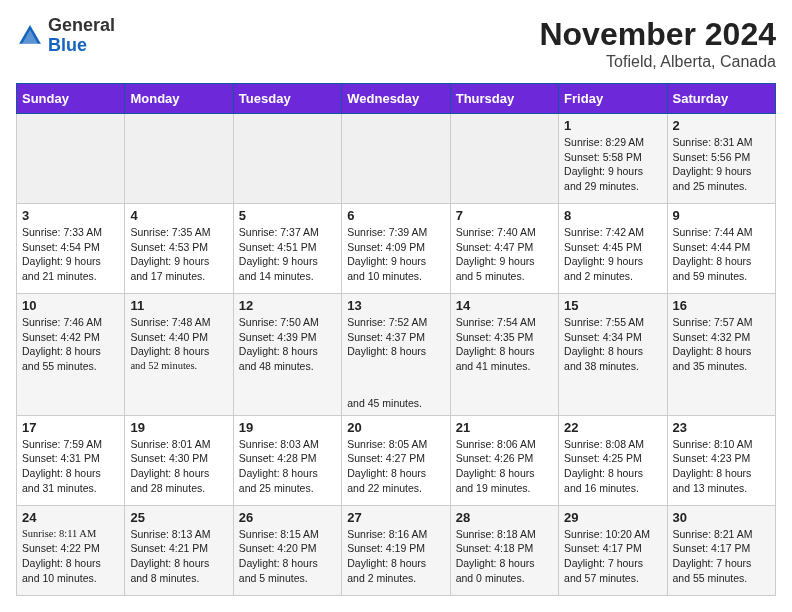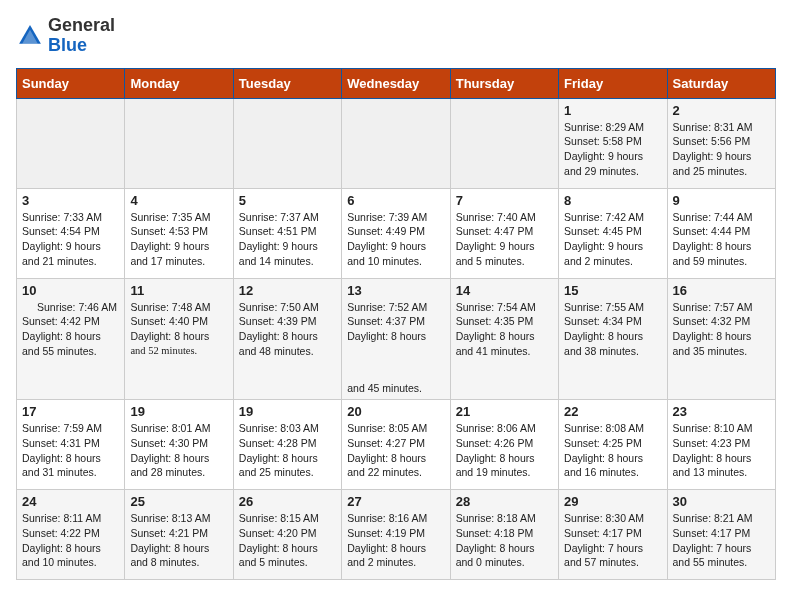--- a/index.html
+++ b/index.html
@@ -43,21 +43,21 @@
     .location {
       font-size: 16px;
       color: #444;
     }
     table {
       width: 100%;
       border-collapse: collapse;
       table-layout: fixed;
     }
     thead tr th {
-      background-color: #c2410c;
+      background-color: #6d28d9;
       color: #fff;
       font-size: 13px;
       font-weight: bold;
       padding: 7px 5px;
       text-align: left;
       border: 1px solid #1255a0;
     }
     tbody tr td {
       vertical-align: top;
       border: 1px solid #ccc;
@@ -91,20 +91,22 @@
     <svg class="logo-icon" viewBox="0 0 36 36">
       <polygon points="18,4 32,28 4,28" fill="#1565c0"></polygon>
       <polygon points="18,10 28,28 8,28" fill="#fff" opacity="0.3"></polygon>
     </svg>
     <div class="logo-text">
       <span class="logo-general">General</span><br>
       <span class="logo-blue">Blue</span>
     </div>
   </div>
   <div class="title-area">
+    <div class="month-title">November 2024</div>
+    <div class="location">Tofield, Alberta, Canada</div>
   </div>
 </div>
 
 <table>
   <thead>
     <tr>
     <th>Sunday</th>
         <th>Monday</th>
         <th>Tuesday</th>
         <th>Wednesday</th>
@@ -153,21 +155,21 @@
         <td>
           <span class="day-num">5</span>
           <span style="display: block; line-height: 1.4;">Sunrise: 7:37 AM</span>
           <span style="display: block; line-height: 1.4;">Sunset: 4:51 PM</span>
           <span style="display: block; line-height: 1.4;">Daylight: 9 hours</span>
           <span style="display: block; line-height: 1.4;">and 14 minutes.</span>
         </td>
         <td>
           <span class="day-num">6</span>
           <span style="display: block; line-height: 1.4;">Sunrise: 7:39 AM</span>
-          <span style="display: block; line-height: 1.4;">Sunset: 4:49 PM</span>
+          <span style="display: block; line-height: 1.4;">Sunset: 4:09 PM</span>
           <span style="display: block; line-height: 1.4;">Daylight: 9 hours</span>
           <span style="display: block; line-height: 1.4;">and 10 minutes.</span>
         </td>
         <td>
           <span class="day-num">7</span>
           <span style="display: block; line-height: 1.4;">Sunrise: 7:40 AM</span>
           <span style="display: block; line-height: 1.4;">Sunset: 4:47 PM</span>
           <span style="display: block; line-height: 1.4;">Daylight: 9 hours</span>
           <span style="display: block; line-height: 1.4;">and 5 minutes.</span>
         </td>
@@ -182,21 +184,21 @@
           <span class="day-num">9</span>
           <span style="display: block; line-height: 1.4;">Sunrise: 7:44 AM</span>
           <span style="display: block; line-height: 1.4;">Sunset: 4:44 PM</span>
           <span style="display: block; line-height: 1.4;">Daylight: 8 hours</span>
           <span style="display: block; line-height: 1.4;">and 59 minutes.</span>
         </td>
       </tr>
       <tr>
         <td>
           <span class="day-num">10</span>
-          <span style="display: block; line-height: 1.4; margin-left: 15px;">Sunrise: 7:46 AM</span>
+          <span style="display: block; line-height: 1.4;">Sunrise: 7:46 AM</span>
           <span style="display: block; line-height: 1.4;">Sunset: 4:42 PM</span>
           <span style="display: block; line-height: 1.4;">Daylight: 8 hours</span>
           <span style="display: block; line-height: 1.4;">and 55 minutes.</span>
         </td>
         <td>
           <span class="day-num">11</span>
           <span style="display: block; line-height: 1.4;">Sunrise: 7:48 AM</span>
           <span style="display: block; line-height: 1.4;">Sunset: 4:40 PM</span>
           <span style="display: block; line-height: 1.4;">Daylight: 8 hours</span>
           <span style="display: block; line-height: 1.4; font-family: Liberation Serif, serif;">and 52 minutes.</span>
@@ -284,21 +286,21 @@
           <span class="day-num">23</span>
           <span style="display: block; line-height: 1.4;">Sunrise: 8:10 AM</span>
           <span style="display: block; line-height: 1.4;">Sunset: 4:23 PM</span>
           <span style="display: block; line-height: 1.4;">Daylight: 8 hours</span>
           <span style="display: block; line-height: 1.4;">and 13 minutes.</span>
         </td>
       </tr>
       <tr>
         <td>
           <span class="day-num">24</span>
-          <span style="display: block; line-height: 1.4;">Sunrise: 8:11 AM</span>
+          <span style="display: block; line-height: 1.4; font-family: Liberation Serif, serif;">Sunrise: 8:11 AM</span>
           <span style="display: block; line-height: 1.4;">Sunset: 4:22 PM</span>
           <span style="display: block; line-height: 1.4;">Daylight: 8 hours</span>
           <span style="display: block; line-height: 1.4;">and 10 minutes.</span>
         </td>
         <td>
           <span class="day-num">25</span>
           <span style="display: block; line-height: 1.4;">Sunrise: 8:13 AM</span>
           <span style="display: block; line-height: 1.4;">Sunset: 4:21 PM</span>
           <span style="display: block; line-height: 1.4;">Daylight: 8 hours</span>
           <span style="display: block; line-height: 1.4;">and 8 minutes.</span>
@@ -319,21 +321,21 @@
         </td>
         <td>
           <span class="day-num">28</span>
           <span style="display: block; line-height: 1.4;">Sunrise: 8:18 AM</span>
           <span style="display: block; line-height: 1.4;">Sunset: 4:18 PM</span>
           <span style="display: block; line-height: 1.4;">Daylight: 8 hours</span>
           <span style="display: block; line-height: 1.4;">and 0 minutes.</span>
         </td>
         <td>
           <span class="day-num">29</span>
-          <span style="display: block; line-height: 1.4;">Sunrise: 8:30 AM</span>
+          <span style="display: block; line-height: 1.4;">Sunrise: 10:20 AM</span>
           <span style="display: block; line-height: 1.4;">Sunset: 4:17 PM</span>
           <span style="display: block; line-height: 1.4;">Daylight: 7 hours</span>
           <span style="display: block; line-height: 1.4;">and 57 minutes.</span>
         </td>
         <td>
           <span class="day-num">30</span>
           <span style="display: block; line-height: 1.4;">Sunrise: 8:21 AM</span>
           <span style="display: block; line-height: 1.4;">Sunset: 4:17 PM</span>
           <span style="display: block; line-height: 1.4;">Daylight: 7 hours</span>
           <span style="display: block; line-height: 1.4;">and 55 minutes.</span>

